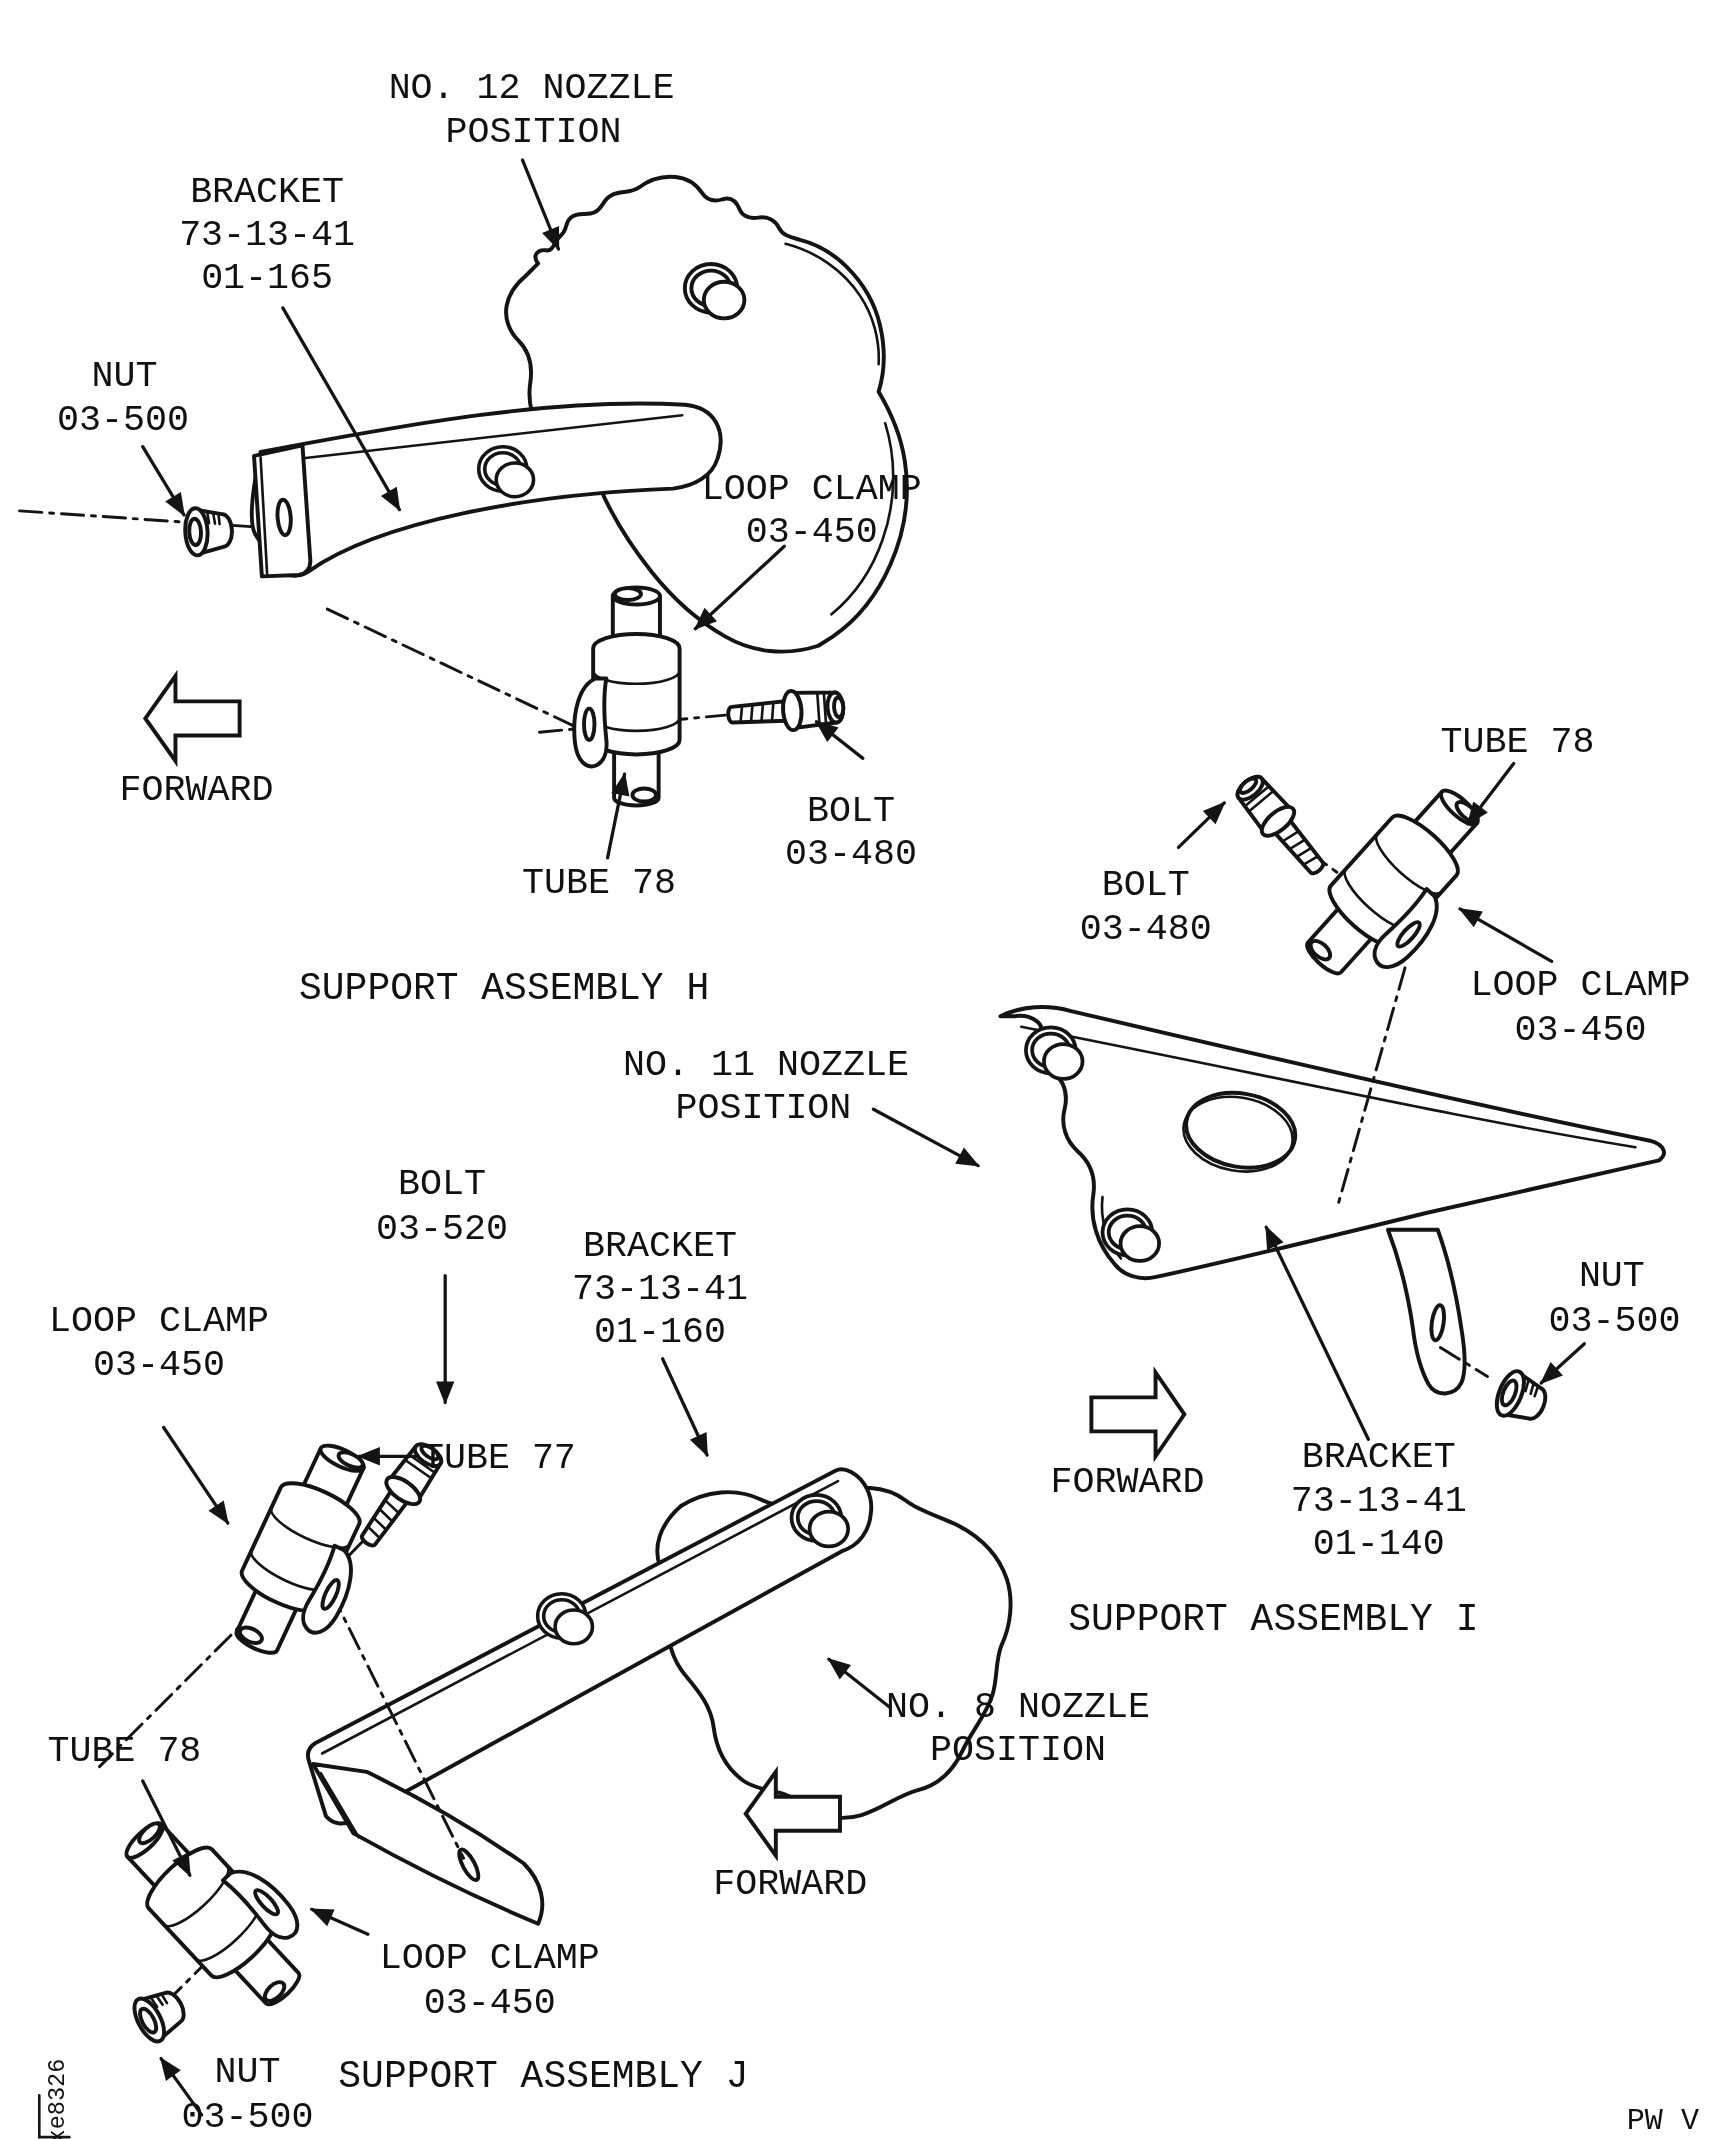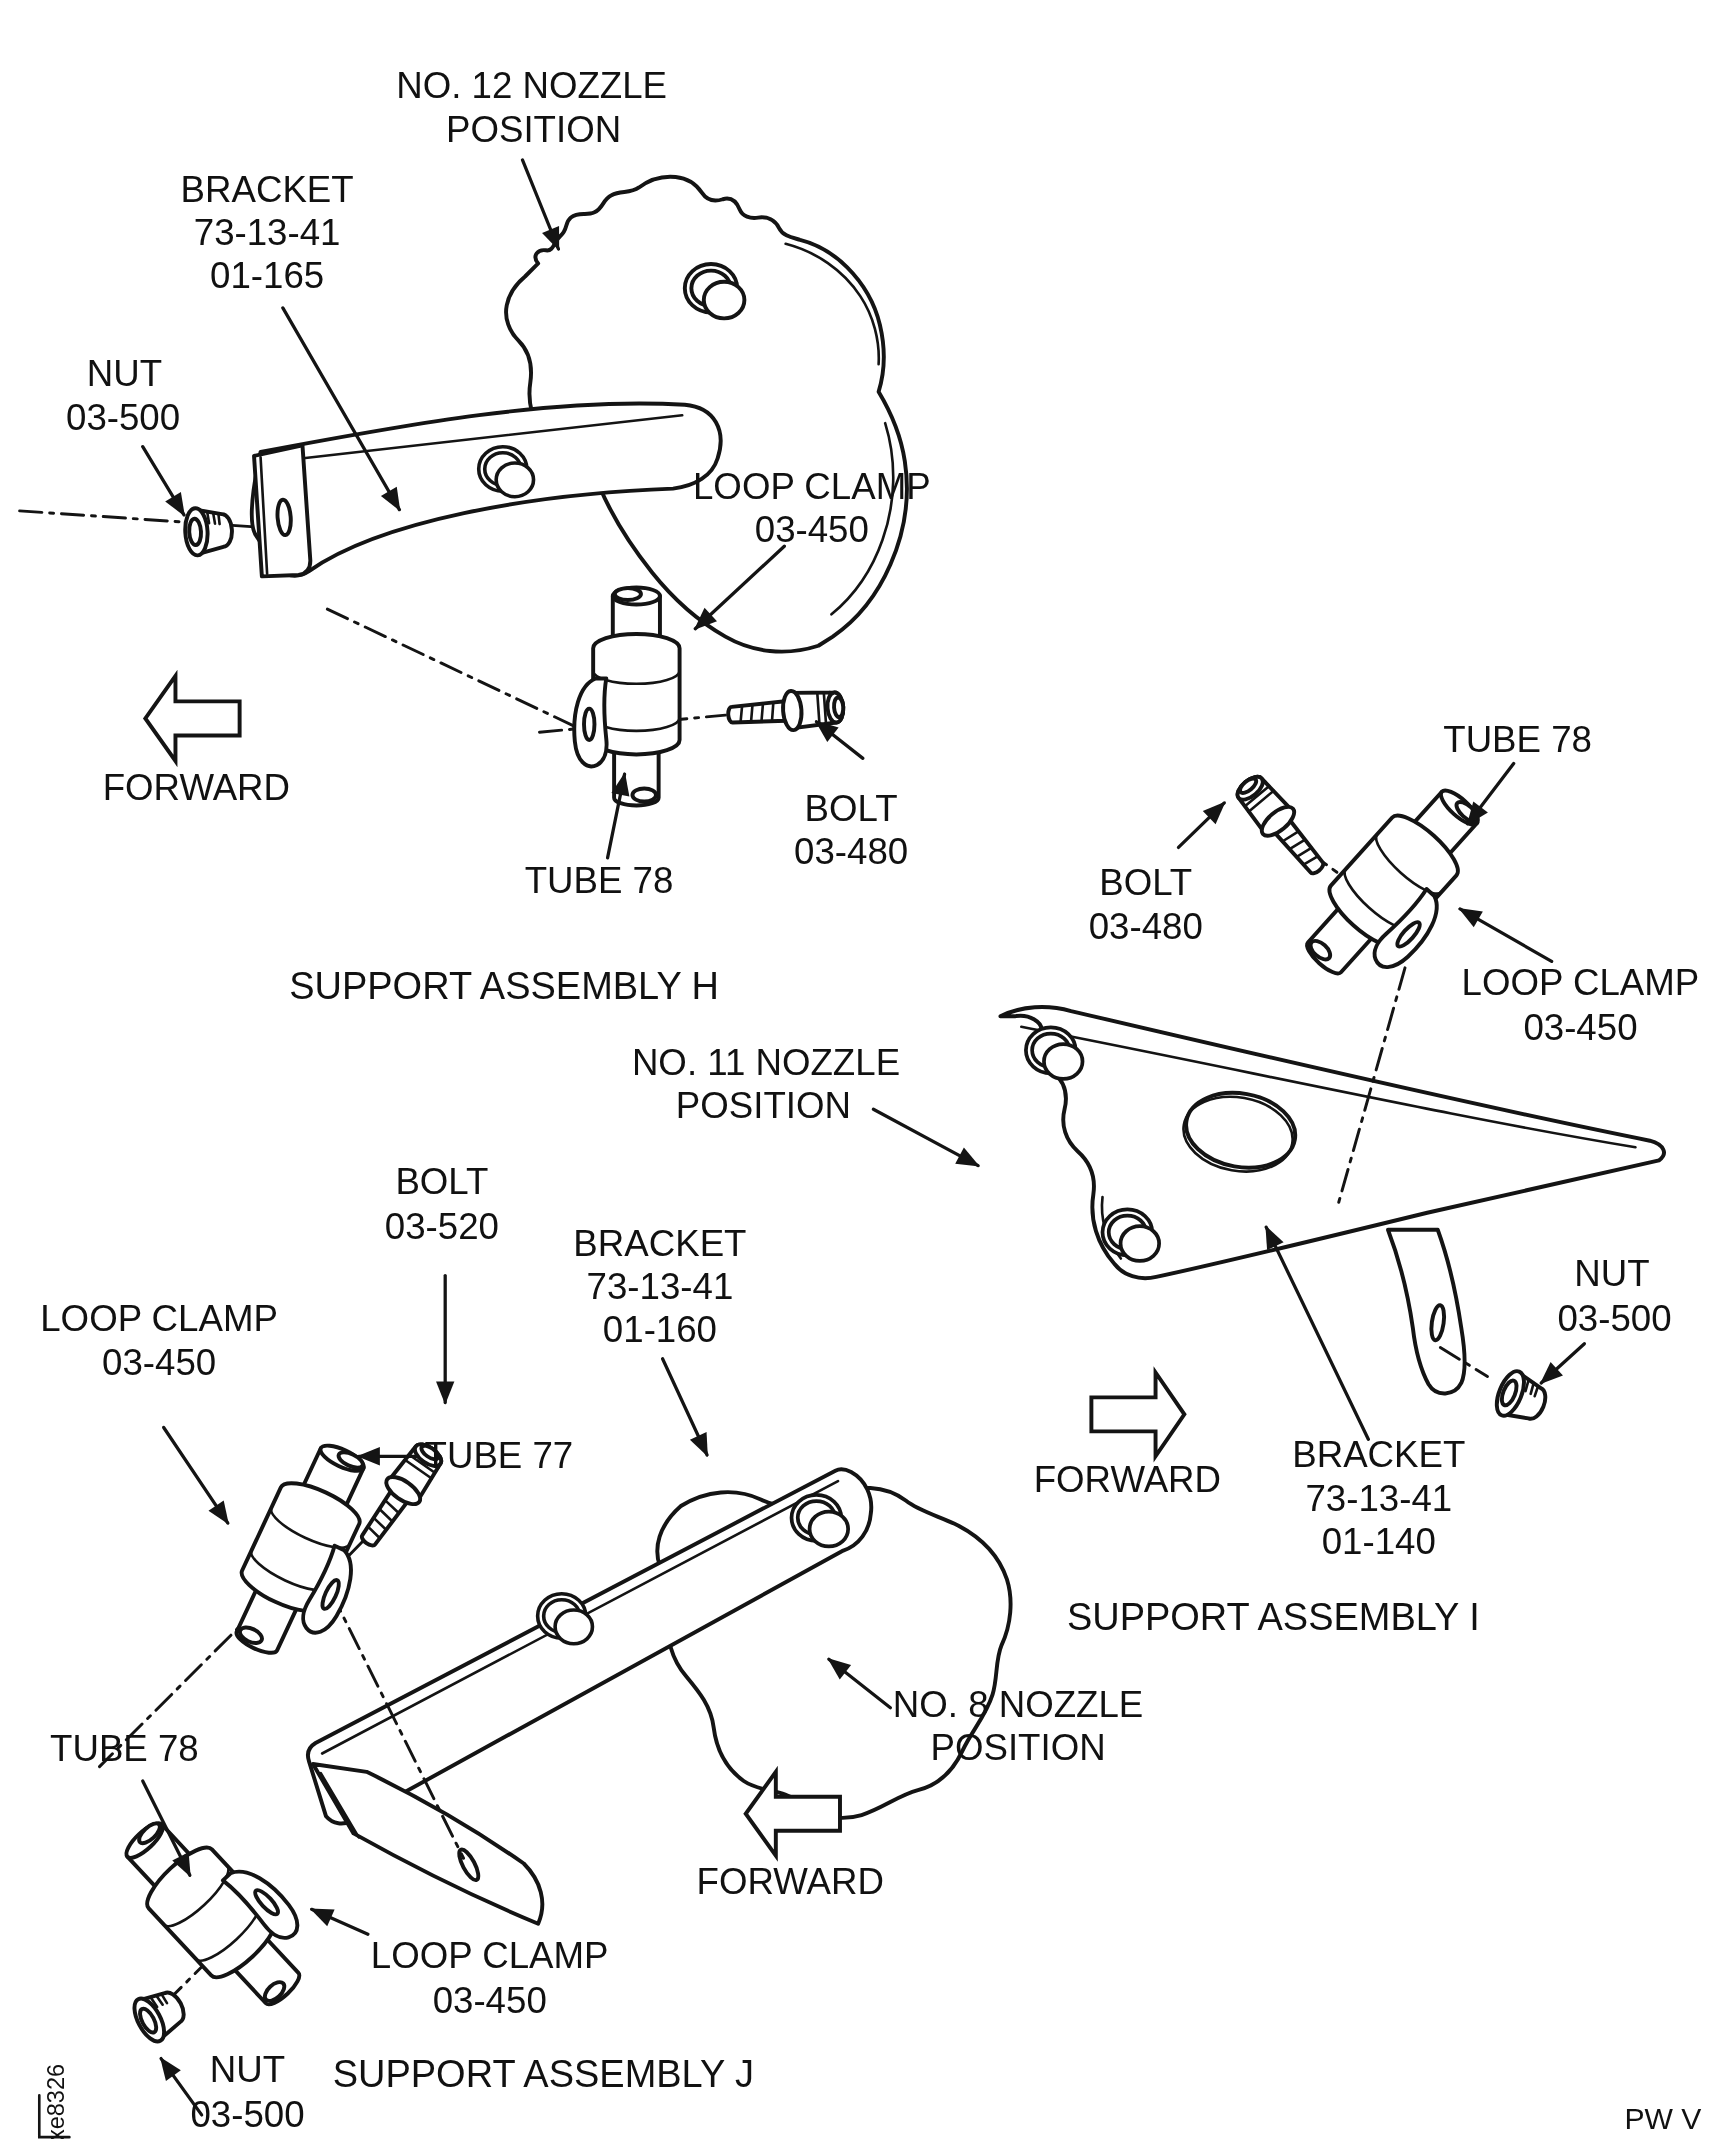--- a/index.html
+++ b/index.html
@@ -1,20 +1,20 @@
 <!DOCTYPE html>
 <html style="font-size:10.5px"><head>
 <meta charset="utf-8">
 <style>
   html,body{margin:0;padding:0;background:#ffffff;}
   .page{
     position:relative;
     width:1381px;height:2140px;
     background:#ffffff;
-    font-family:Liberation Sans, sans-serif;
+    font-family:Liberation Mono, monospace;
   }
   svg{position:absolute;left:0;top:0;}
   .part{fill:#ffffff;stroke:#141414;stroke-width:6;stroke-linejoin:round;stroke-linecap:round;}
   .part-thin{fill:none;stroke:#141414;stroke-width:4;stroke-linecap:round;}
   .leader{fill:none;stroke:#141414;stroke-width:5;stroke-linecap:round;}
   .axis{fill:none;stroke:#141414;stroke-width:4.5;stroke-dasharray:34 12 6 12;stroke-linecap:round;}
   .blockarrow{fill:#ffffff;stroke:#141414;stroke-width:6;stroke-linejoin:miter;}
   .lbl{fill:#111111;font-size:56px;letter-spacing:0px;}
   .cap{fill:#111111;font-size:58px;}
   .code{fill:#111111;font-size:36px;}

